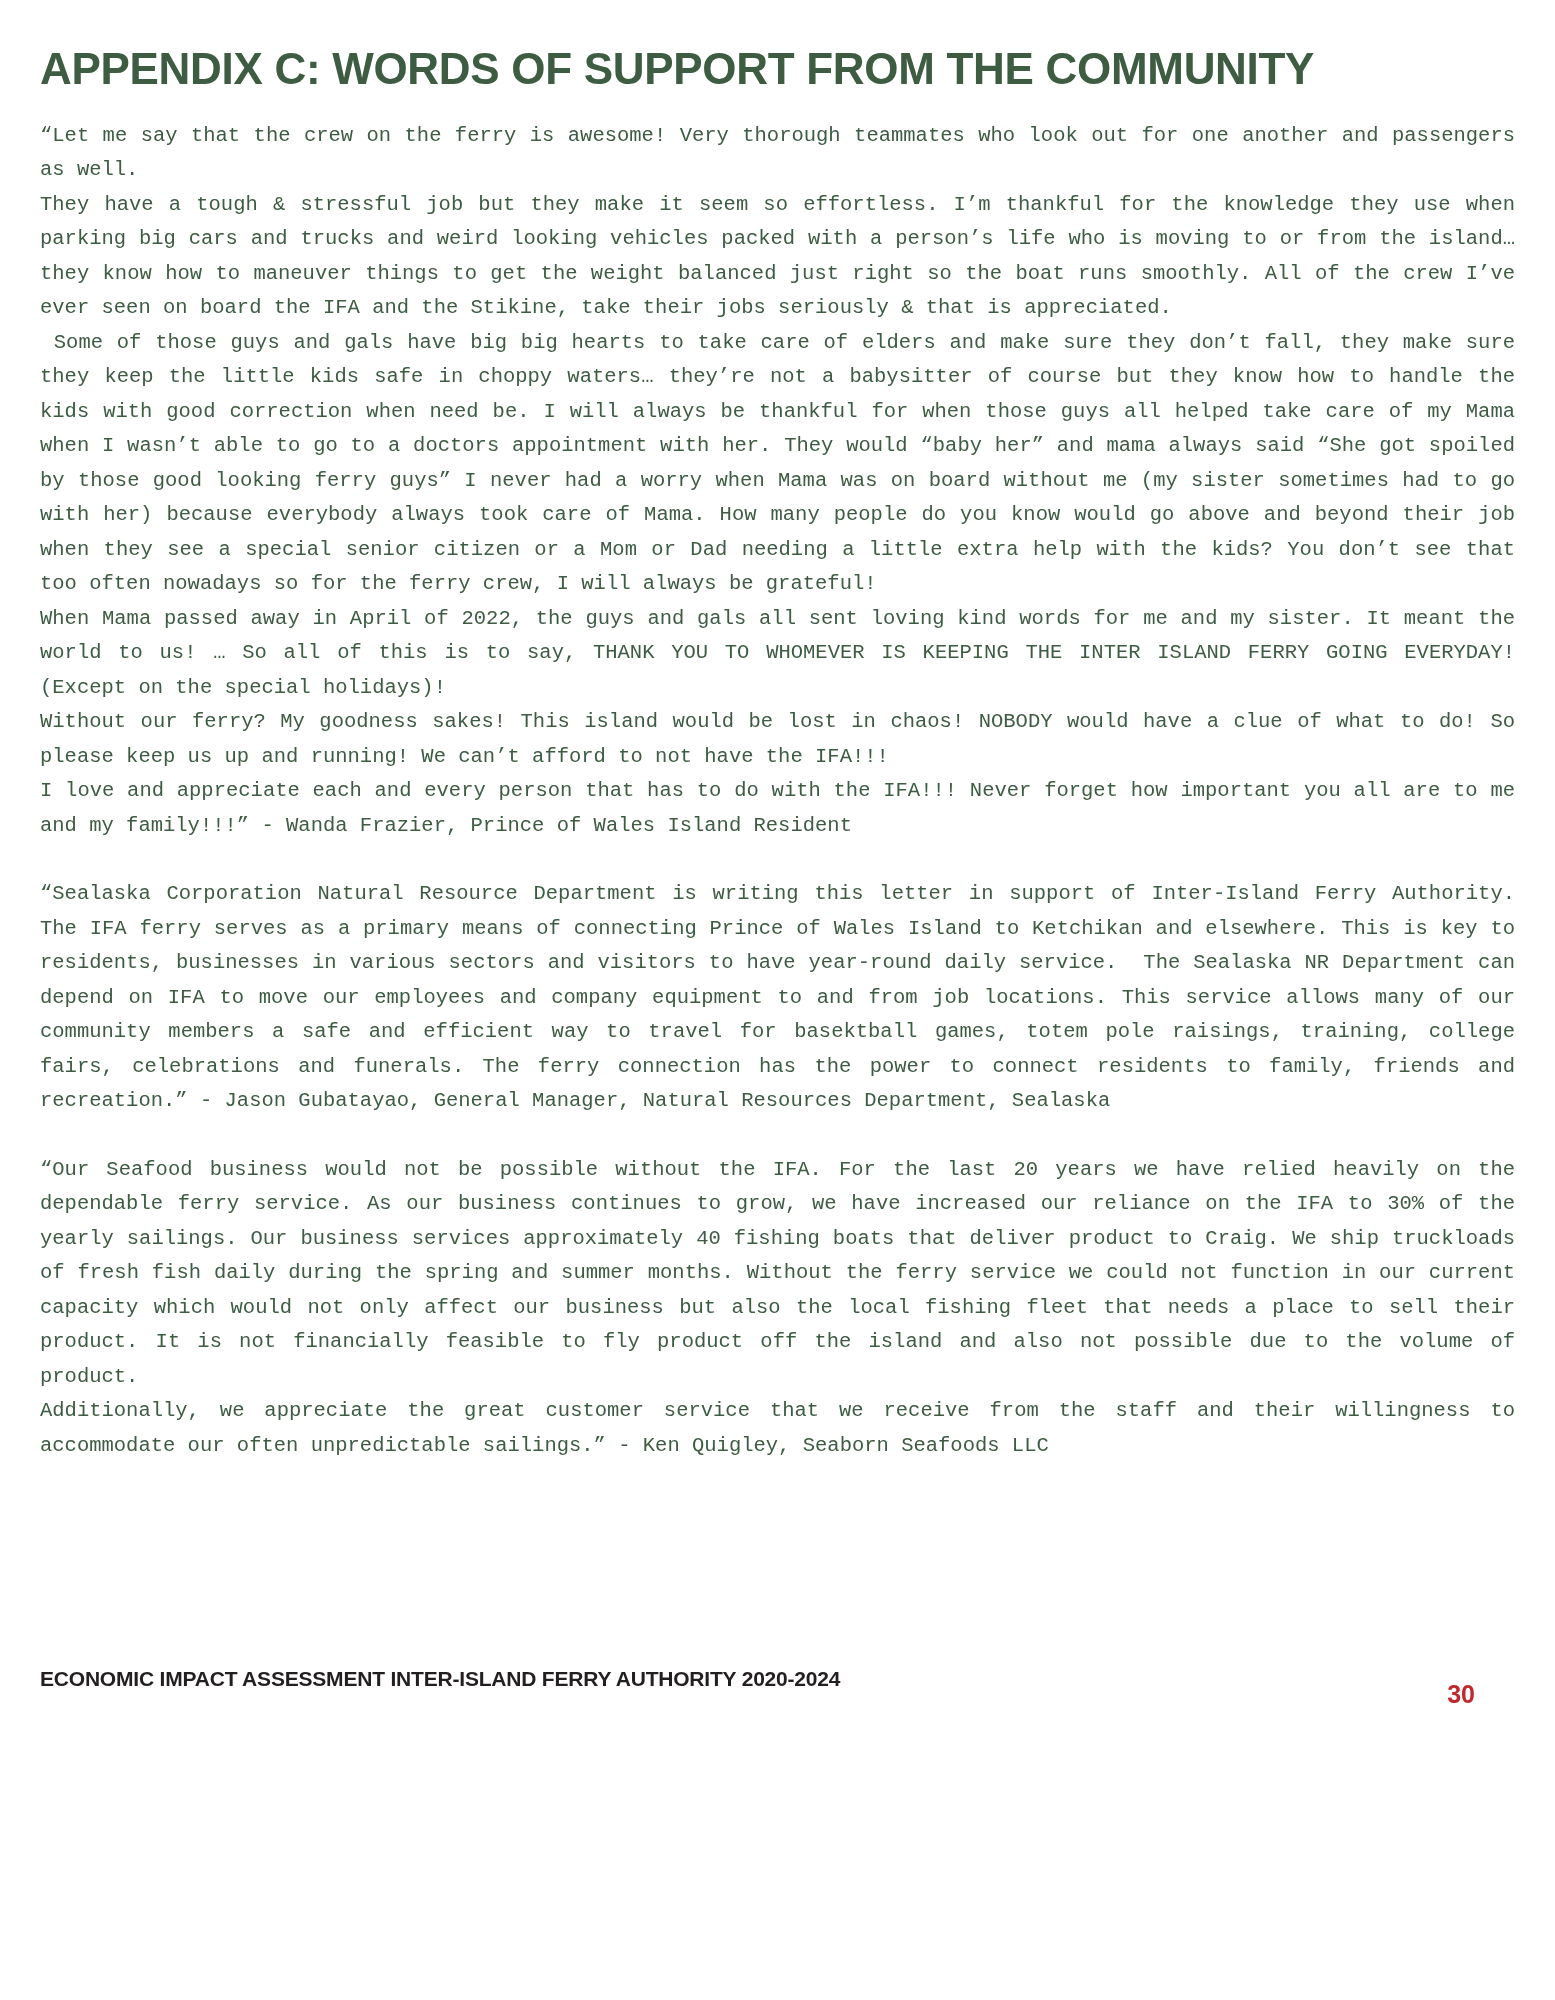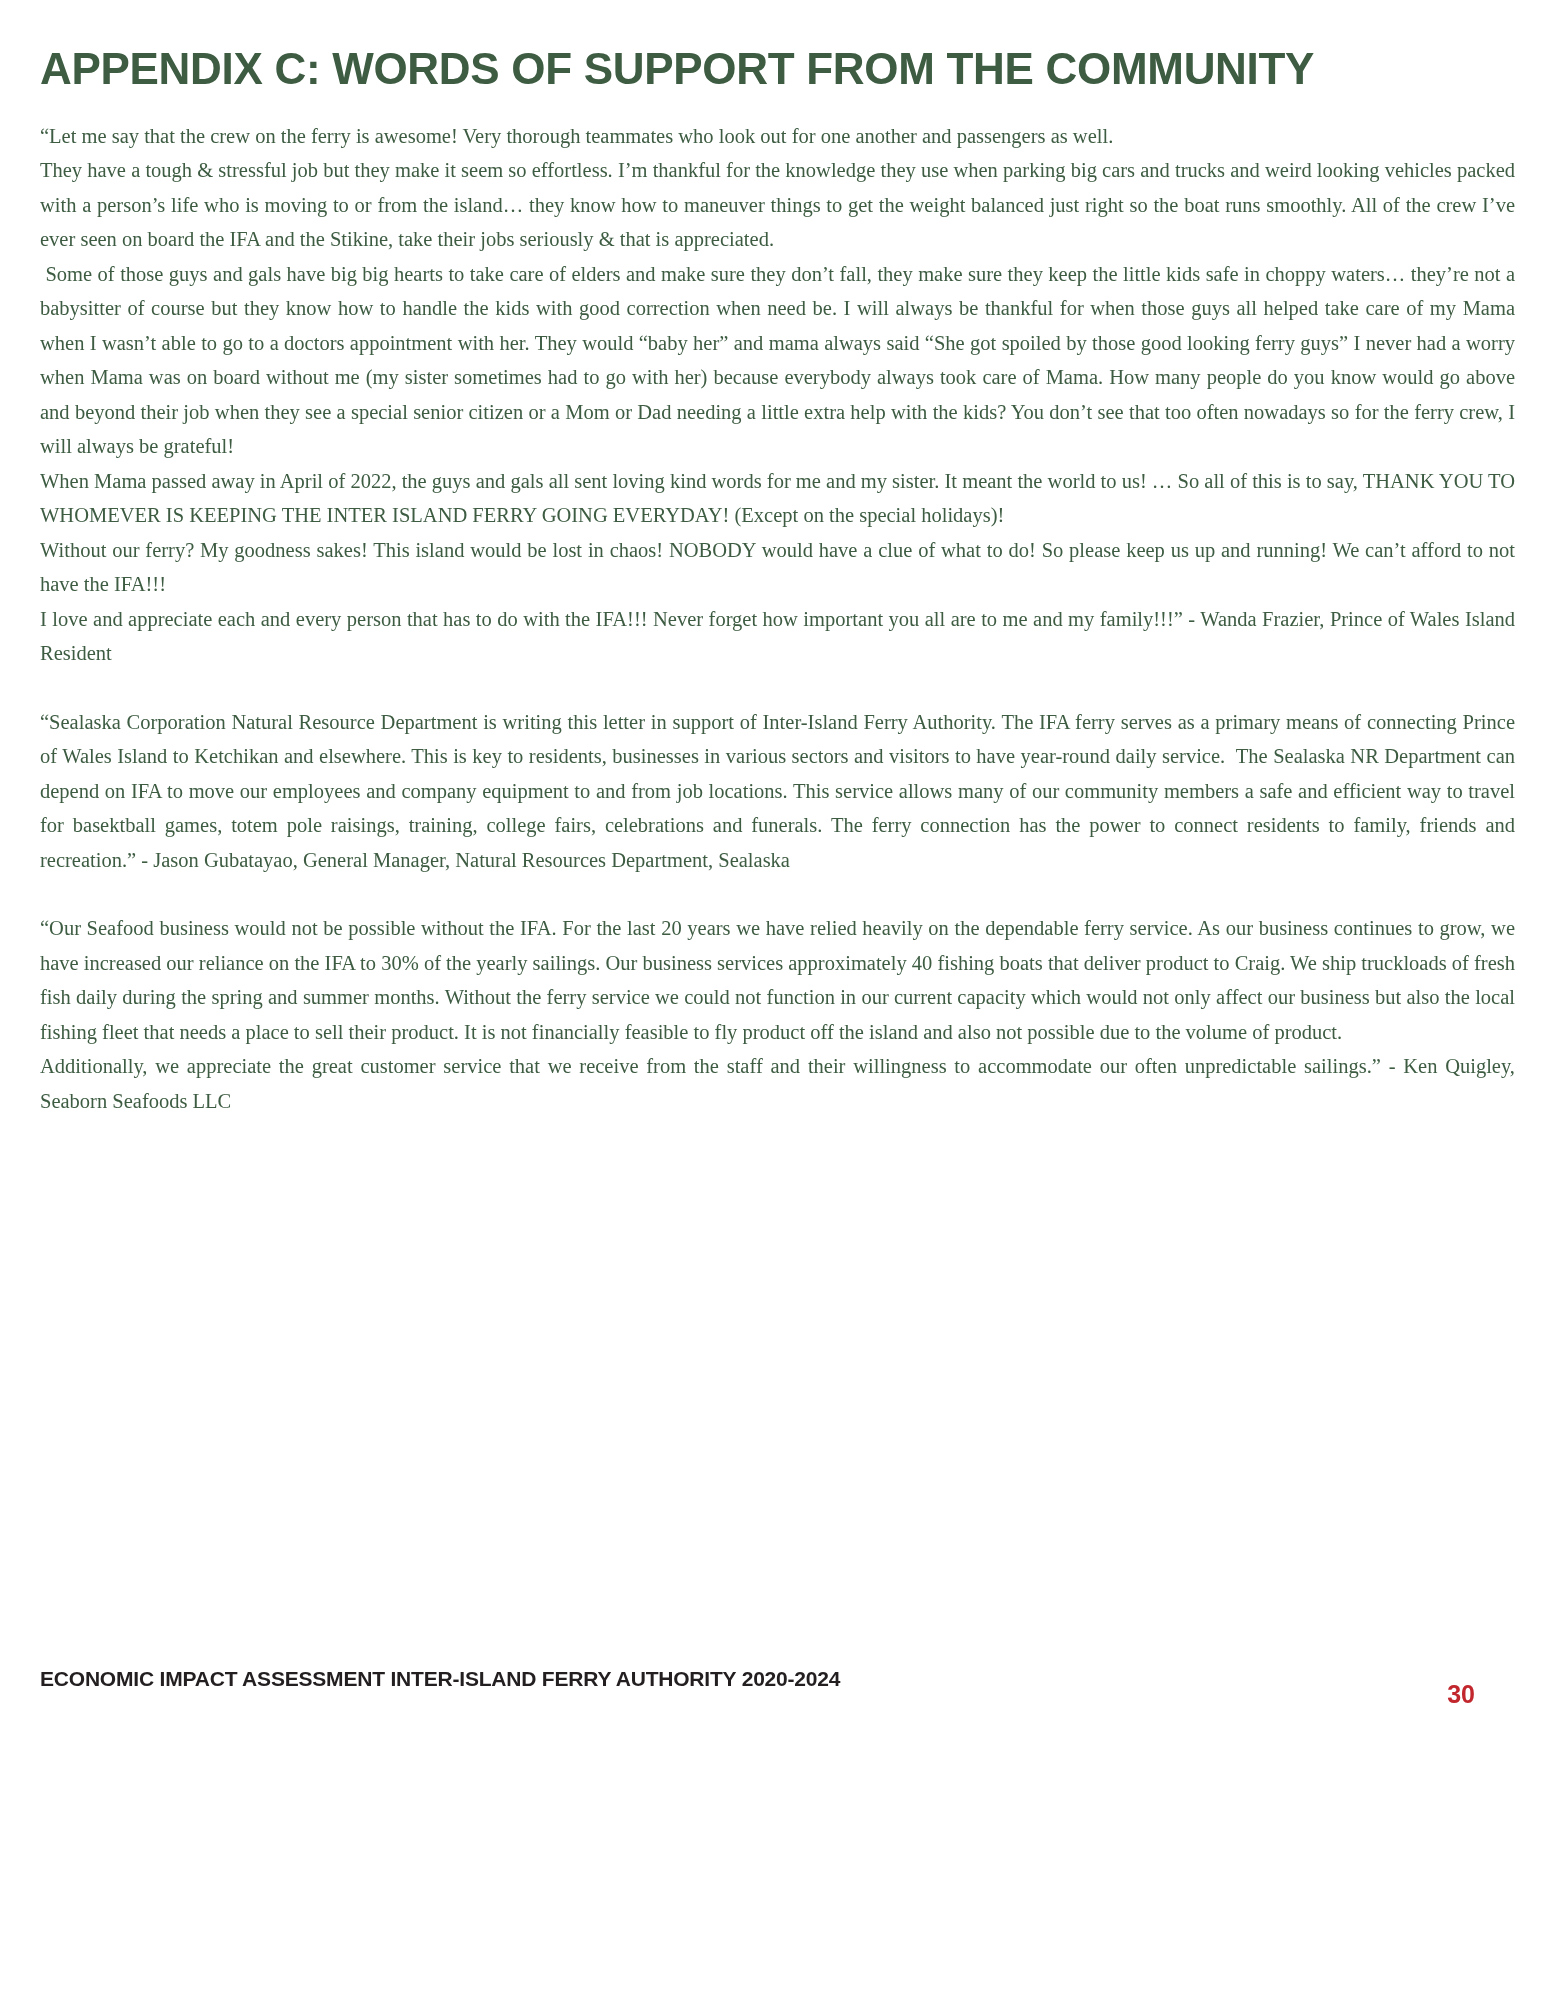--- a/index.html
+++ b/index.html
@@ -41,21 +41,21 @@
     line-height: 1.15;
     white-space: nowrap;
   }
 
   
   .body-block {
     margin-top: 24px;
   }
 
   .para {
-    font-family: Liberation Serif, serif;
+    font-family: Liberation Mono, monospace;
     font-size: 20.5px;
     line-height: 34.5px;
     color: #3d5c42;
     text-align: justify;
     text-justify: inter-word;
     margin: 0;
     white-space: pre-wrap;
     -webkit-hyphens: none;
     hyphens: none;
   }

